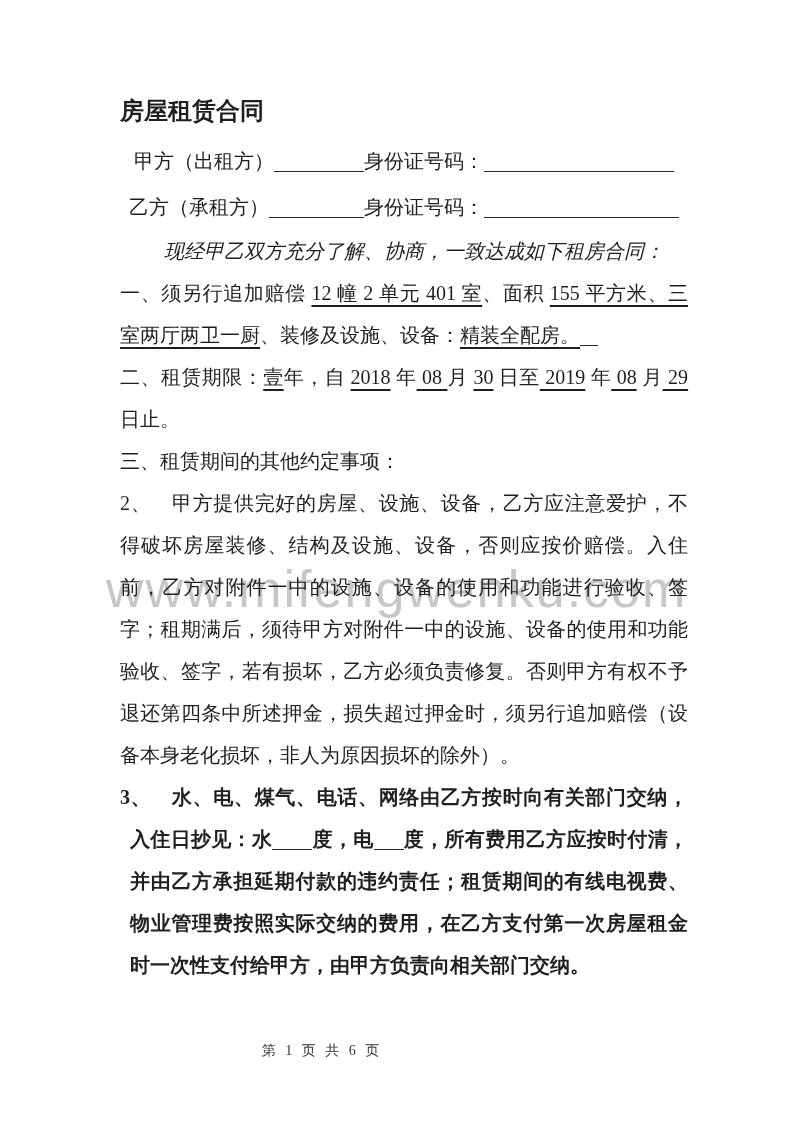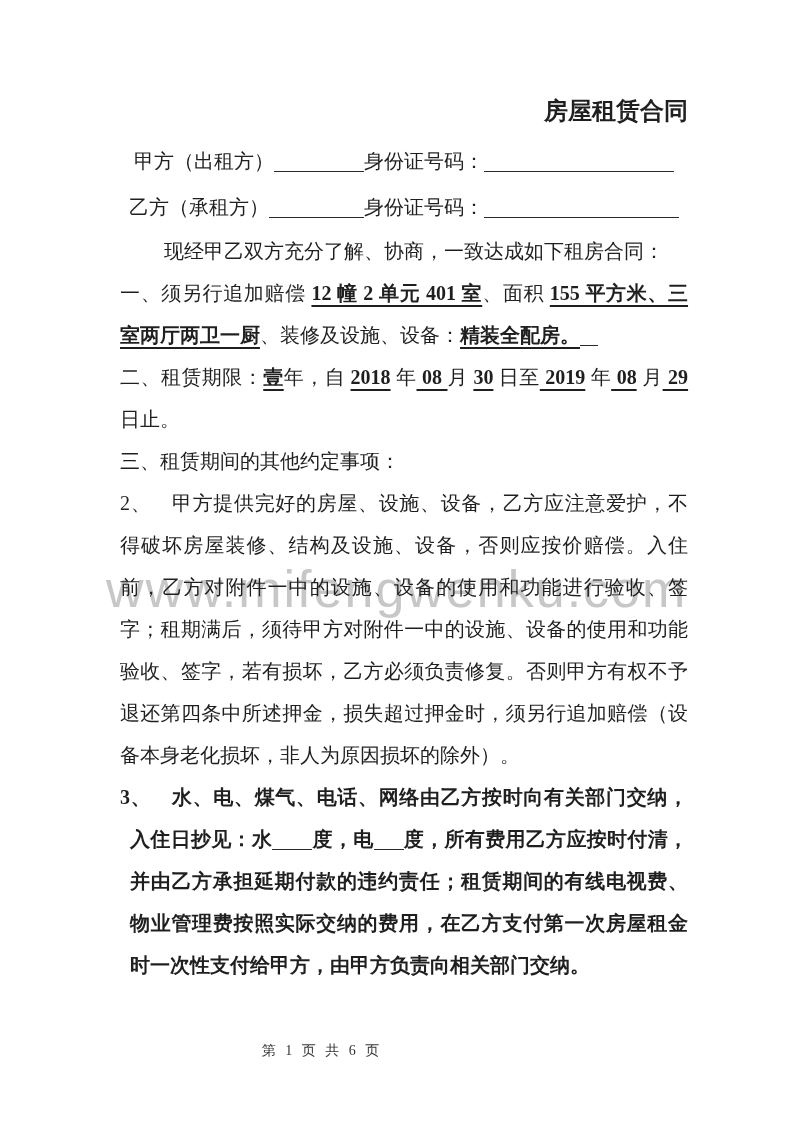--- a/index.html
+++ b/index.html
@@ -25,35 +25,35 @@
   }
   .content{
     position:absolute;
     left:120px;top:94px;
     width:568px;
     z-index:1;
   }
   .doc-title{
     font-size:24px;
     font-weight:bold;
-    text-align:right;
+    text-align:left;
     line-height:34px;
     margin:0 0 10px 0;
   }
   .doc-p{
     font-size:20px;
     line-height:42px;
     margin:0;
     text-align:justify;
   }
   .doc-p.party{
     line-height:46px;
     text-align:center;
   }
-  .b{font-weight:bold;}
+  .b{font-weight:normal;}
   .u{
     text-decoration:underline;
     text-underline-offset:5px;
     text-decoration-thickness:1.5px;
   }
   .blank{
     display:inline-block;
     height:0;
     border-bottom:1.5px solid #2a2a2a;
     vertical-align:-4px;
@@ -72,21 +72,21 @@
 </head>
 <body>
 
 <div class="watermark">www.mifengwenku.com</div>
 
 <div class="content">
   <h1 class="doc-title">房屋租赁合同</h1>
   <div>
       <p class="doc-p party"><span>甲方（出租方）</span><span class="blank" style="width: 90px;"></span><span>身份证号码：</span><span class="blank" style="width: 190px;"></span></p>
       <p class="doc-p party"><span>乙方（承租方）</span><span class="blank" style="width: 95px;"></span><span>身份证号码：</span><span class="blank" style="width: 195px;"></span></p>
-      <p class="doc-p" style="text-indent: 44px;"><span>现经甲乙双方充分了解、协商，一致达成如下租房合同：</span></p>
+      <p class="doc-p" style="text-indent: 44px; font-style: italic;"><span>现经甲乙双方充分了解、协商，一致达成如下租房合同：</span></p>
       <p class="doc-p"><span>一、须另行追加赔偿 </span><span class="b u">12 幢 2 单元 401 室</span><span>、面积 </span><span class="b u">155 平方米、三室两厅两卫一厨</span><span>、装修及设施、设备：</span><span class="b u">精装全配房。</span><span class="blank" style="width: 18px;"></span></p>
       <p class="doc-p"><span>二、租赁期限：</span><span class="b u">壹</span><span>年，自 </span><span class="b u">2018</span><span> 年</span><span class="b u"> 08 </span><span>月 </span><span class="b u">30</span><span> 日至</span><span class="b u"> 2019</span><span> 年</span><span class="b u"> 08</span><span> 月</span><span class="b u"> 29</span><span> 日止。</span></p>
       <p class="doc-p"><span>三、租赁期间的其他约定事项：</span></p>
       <p class="doc-p"><span>2、　甲方提供完好的房屋、设施、设备，乙方应注意爱护，不得破坏房屋装修、结构及设施、设备，否则应按价赔偿。入住前，乙方对附件一中的设施、设备的使用和功能进行验收、签字；租期满后，须待甲方对附件一中的设施、设备的使用和功能验收、签字，若有损坏，乙方必须负责修复。否则甲方有权不予退还第四条中所述押金，损失超过押金时，须另行追加赔偿（设备本身老化损坏，非人为原因损坏的除外）。</span></p>
       <p class="doc-p" style="padding-left: 10px; text-indent: -10px; font-weight: bold;"><span>3、　水、电、煤气、电话、网络由乙方按时向有关部门交纳，入住日抄见：水</span><span class="blank" style="width: 40px;"></span><span>度，电</span><span class="blank" style="width: 30px;"></span><span>度，所有费用乙方应按时付清，并由乙方承担延期付款的违约责任；租赁期间的有线电视费、物业管理费按照实际交纳的费用，在乙方支付第一次房屋租金时一次性支付给甲方，由甲方负责向相关部门交纳。</span></p>
     </div>
 </div>
 
 <div class="footer">第 1 页 共 6 页</div>
 

